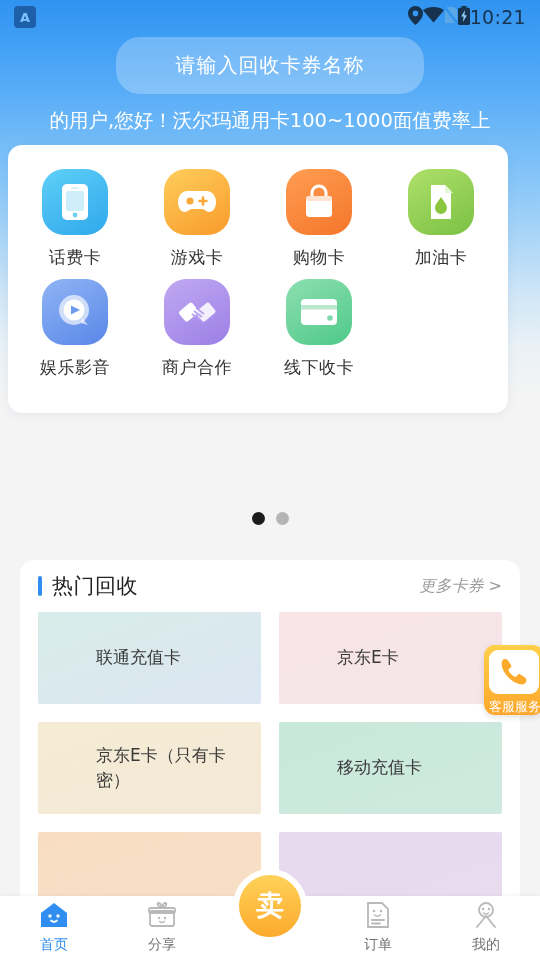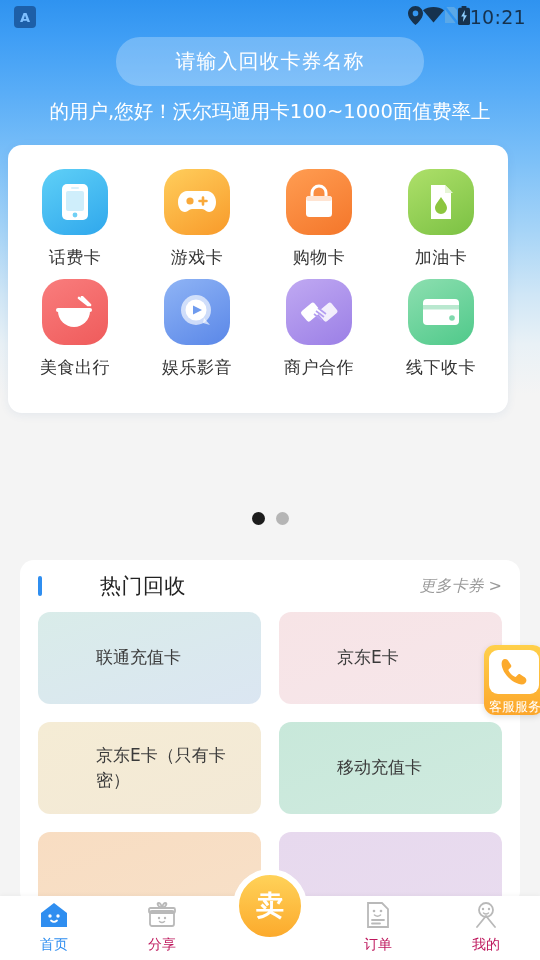--- a/index.html
+++ b/index.html
@@ -39,30 +39,30 @@
   .appicon {
     width:22px; height:22px; border-radius:4px; background:#1d5fa8;
     display:flex; align-items:center; justify-content:center;
     color:#7fc0ff; font-size:13px; font-weight:bold; line-height:1;
   }
   .sb-time { color:#16324e; font-size:19px; letter-spacing:.3px; }
   .ic { display:block; }
 
   
   .searchbar {
-    position:absolute; top:37px; left:116px; width:308px; height:49px;
+    position:absolute; top:37px; left:116px; width:308px; height:57px;
     background:rgba(255,255,255,0.26); border-radius:24px;
     display:flex; align-items:center; justify-content:center; z-index:6;
   }
   .searchbar .ph { color:#ffffff; font-size:20px; letter-spacing:1px; }
 
   
   .notice {
     position:absolute; top:98px; left:0; width:540px; height:36px;
-    display:flex; align-items:flex-start; justify-content:center; z-index:6;
+    display:flex; align-items:flex-end; justify-content:center; z-index:6;
     overflow:hidden; white-space:nowrap;
   }
   .notice span { color:#ffffff; font-size:19.5px; }
 
   
   .cat-panel {
     position:absolute; top:145px; left:8px; width:500px; height:268px;
     background:#ffffff; border-radius:14px; z-index:5;
     box-shadow:0 2px 10px rgba(40,90,150,0.08);
   }
@@ -97,32 +97,32 @@
   }
   .dot { width:13px; height:13px; border-radius:50%; background:#b5b5b5; }
   .dot.active { background:#1c1c1c; }
 
   
   .hot-panel {
     position:absolute; top:560px; left:20px; width:500px; height:345px;
     background:#ffffff; border-radius:14px; z-index:4; overflow:hidden;
   }
   .hot-head {
-    display:flex; align-items:center; height:52px; padding:0 18px 0 18px;gap:48px;
+    display:flex; align-items:center; height:52px; padding:0 18px 0 18px;
   }
   .hot-bar { width:4px; height:20px; background:#2f8ef0; border-radius:2px; margin-right:10px; }
   .hot-title { font-size:21px; color:#222222; letter-spacing:.5px; font-weight:500; }
   .hot-more { margin-left:auto; font-size:16px; color:#9a9a9a;font-style:italic; }
 
   .hot-grid {
     display:grid; grid-template-columns:1fr 1fr; gap:18px;
     padding:0 18px;
   }
   .hot-card {
-    height:92px; border-radius:12px;
+    height:92px; border-radius:2px;
     display:flex; align-items:center; justify-content:center;
     padding:0 18px 0 58px;
   }
   .hot-card span {
     font-size:17px; color:#3a3a3a; line-height:1.5; text-align:left;
     width:100%;
   }
   .c1 { background:linear-gradient(160deg,#d9ece9,#dbe6f2); }
   .c2 { background:linear-gradient(160deg,#f7e4e6,#f6e6ea); }
   .c3 { background:linear-gradient(160deg,#f5ecd5,#f3e9d6); }
@@ -156,21 +156,21 @@
   
   .tabbar {
     position:absolute; bottom:0; left:0; width:540px; height:64px;
     background:#ffffff; display:flex; z-index:10;
     box-shadow:0 -1px 4px rgba(0,0,0,0.04);
   }
   .tab {
     flex:1; display:flex; flex-direction:column;
     align-items:center; justify-content:center; gap:4px;
   }
-  .tab-label { font-size:14px; color:#be185d; }
+  .tab-label { font-size:14px; color:#737373; }
   .tab.active .tab-label { color:#2f8ef0; }
   .tab.center { position:relative; }
   .sell-btn {
     position:absolute; left:50%; top:-27px; transform:translateX(-50%);
     width:62px; height:62px; border-radius:50%;
     background:linear-gradient(180deg,#ffd259,#fcaa2c);
     display:flex; align-items:center; justify-content:center;
     color:#ffffff; font-size:28px; font-weight:bold;
     border:6px solid #ffffff; box-sizing:content-box;
   }
@@ -263,30 +263,20 @@
         <div class="cat-ic g-green">
           <svg width="32" height="38" viewBox="0 0 32 38">
             <path d="M6 2h14l6 6v28H6z" rx="3" fill="#ffffff"></path>
             <path d="M20 2l8 8h-8z" fill="#e6f5d6"></path>
             <path d="M16 14c-3 5-6 7.5-6 11a6 6 0 0 0 12 0c0-3.5-3-6-6-11z" fill="#8cc63f"></path>
           </svg>
         </div>
         <div class="cat-label">加油卡</div>
       </div>
 
-      <div class="cat-item">
-        <div class="cat-ic g-red">
-          <svg width="40" height="32" viewBox="0 0 40 32">
-            <path d="M24 2 33 9M27 1 35 9" stroke="#ffffff" stroke-width="2.6" stroke-linecap="round"></path>
-            <path d="M3 15h32a16 16 0 0 1-32 0z" fill="#ffffff"></path>
-            <rect x="1" y="12" width="36" height="4" rx="2" fill="#ffffff"></rect>
-          </svg>
-        </div>
-        <div class="cat-label">美食出行</div>
-      </div>
 
       <div class="cat-item">
         <div class="cat-ic g-indigo">
           <svg width="38" height="38" viewBox="0 0 38 38">
             <circle cx="18" cy="17" r="15" fill="#ffffff" opacity="0.65"></circle>
             <circle cx="18" cy="17" r="10.5" fill="#ffffff"></circle>
             <path d="M15 12.5 24 17l-9 4.5z" fill="#6f9bee"></path>
             <path d="M26 25l6 7-7-2z" fill="#ffffff" opacity="0.65"></path>
           </svg>
         </div>

